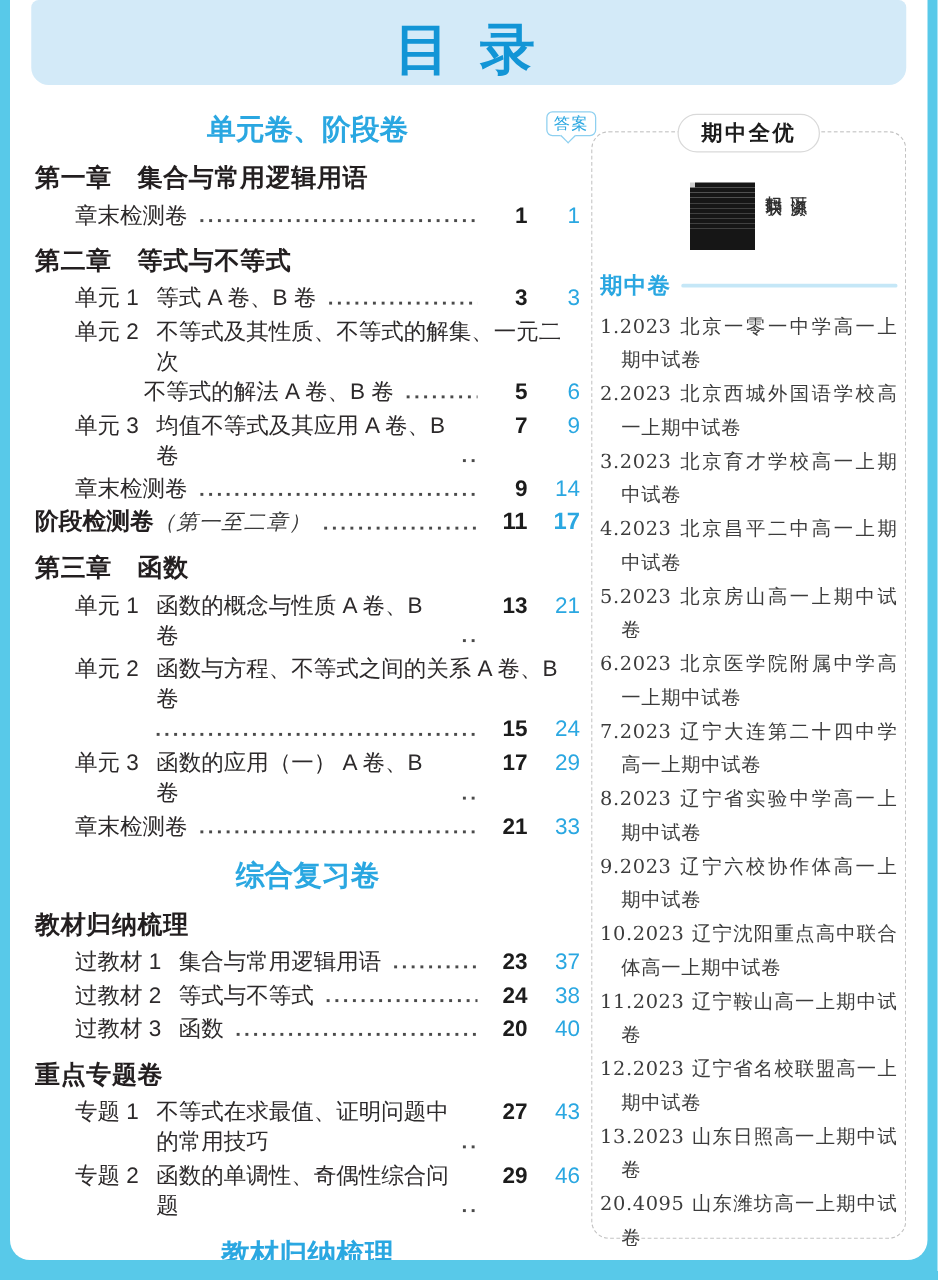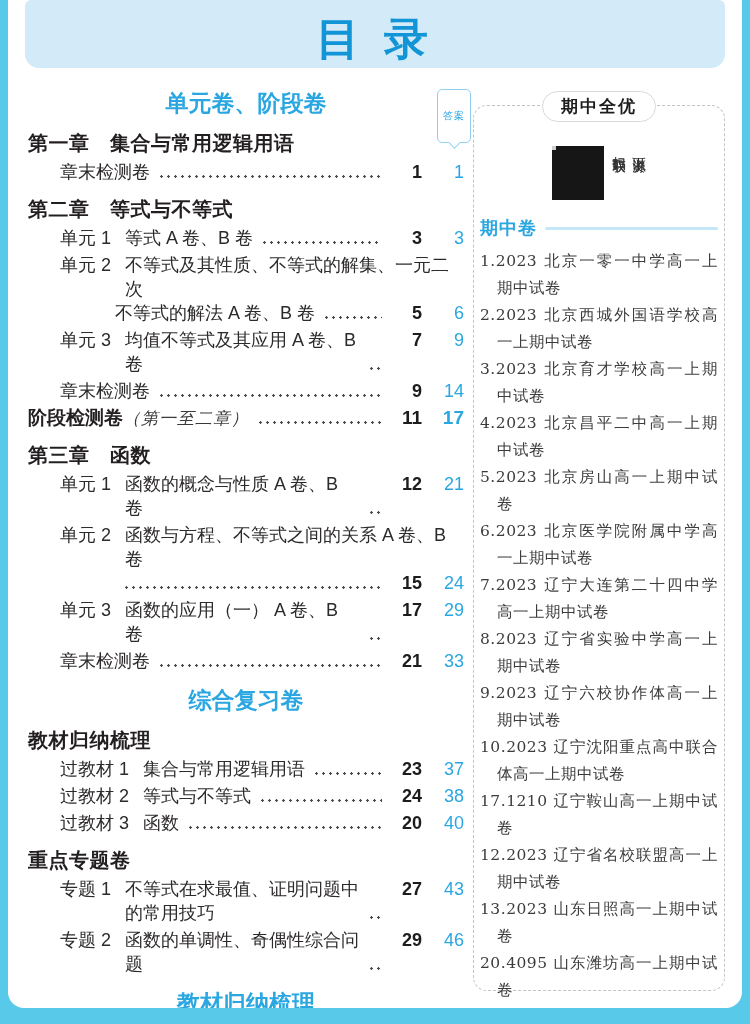--- a/index.html
+++ b/index.html
@@ -53,21 +53,21 @@
   .pg{width:34px;text-align:right;font-weight:bold;color:#1c1c1c;flex:0 0 auto;}
   .ans{width:42px;text-align:right;color:#2aa7e1;flex:0 0 auto;}
   .t-wrap{margin:3px 0;}
   .t-line1{display:flex;align-items:baseline;font-size:18px;color:#2d2a2b;line-height:24px;}
   .t-line1 .t-label{margin-right:14px;white-space:nowrap;}
   .t-line2{display:flex;align-items:baseline;font-size:18px;color:#2d2a2b;line-height:24px;margin-left:55px;}
   
   .ans-badge{
     position:absolute;left:429px;top:89px;
     border:1.5px solid #8ed0f0;border-radius:5px;background:#fff;
-    color:#2aa7e1;font-size:10px;padding:19px 5px;letter-spacing:1px;
+    color:#2aa7e1;font-size:13px;padding:0 5px;letter-spacing:1px;
   }
   .ans-badge:after{
     content:"";position:absolute;left:12px;bottom:-5px;width:8px;height:8px;
     background:#fff;border-right:1.5px solid #8ed0f0;border-bottom:1.5px solid #8ed0f0;
     transform:rotate(45deg);
   }
   
   .side-panel{
     position:absolute;left:465px;top:105px;width:252px;height:886px;
     border:1.5px dashed #c3c3c3;border-radius:14px;box-sizing:border-box;
@@ -160,21 +160,21 @@
         <span class="t-title">阶段检测卷<span class="t-note">（第一至二章）</span></span>
         <span class="leader"></span>
         <span class="pg">11</span>
         <span class="ans">17</span>
       </div>
       <div class="t-chapter">第三章　函数</div>
       <div class="t-item ind">
         <span class="t-label">单元 1</span>
         <span class="t-title">函数的概念与性质 A 卷、B 卷</span>
         <span class="leader"></span>
-        <span class="pg">12</span>
+        <span class="pg">13</span>
         <span class="ans">21</span>
       </div>
       <div class="t-wrap ind">
         <div class="t-line1">
           <span class="t-label">单元 2</span>
           <span class="t-title">函数与方程、不等式之间的关系 A 卷、B 卷</span>
         </div>
         <div class="t-line2">
           <span class="leader"></span>
           <span class="pg">15</span>
@@ -427,21 +427,21 @@
         <div class="mid-item">1.2023 北京一零一中学高一上期中试卷</div>
         <div class="mid-item">2.2023 北京西城外国语学校高一上期中试卷</div>
         <div class="mid-item">3.2023 北京育才学校高一上期中试卷</div>
         <div class="mid-item">4.2023 北京昌平二中高一上期中试卷</div>
         <div class="mid-item">5.2023 北京房山高一上期中试卷</div>
         <div class="mid-item">6.2023 北京医学院附属中学高一上期中试卷</div>
         <div class="mid-item">7.2023 辽宁大连第二十四中学高一上期中试卷</div>
         <div class="mid-item">8.2023 辽宁省实验中学高一上期中试卷</div>
         <div class="mid-item">9.2023 辽宁六校协作体高一上期中试卷</div>
         <div class="mid-item">10.2023 辽宁沈阳重点高中联合体高一上期中试卷</div>
-        <div class="mid-item">17.1210 辽宁鞍山高一上期中试卷</div>
+        <div class="mid-item">11.2023 辽宁鞍山高一上期中试卷</div>
         <div class="mid-item">12.2023 辽宁省名校联盟高一上期中试卷</div>
         <div class="mid-item">13.2023 山东日照高一上期中试卷</div>
         <div class="mid-item">20.4095 山东潍坊高一上期中试卷</div>
         <div class="mid-item">15.2023 山东德州、烟台高一上期中试卷</div>
       </div>
   </div>
 
 </div>
 
 </body></html>

